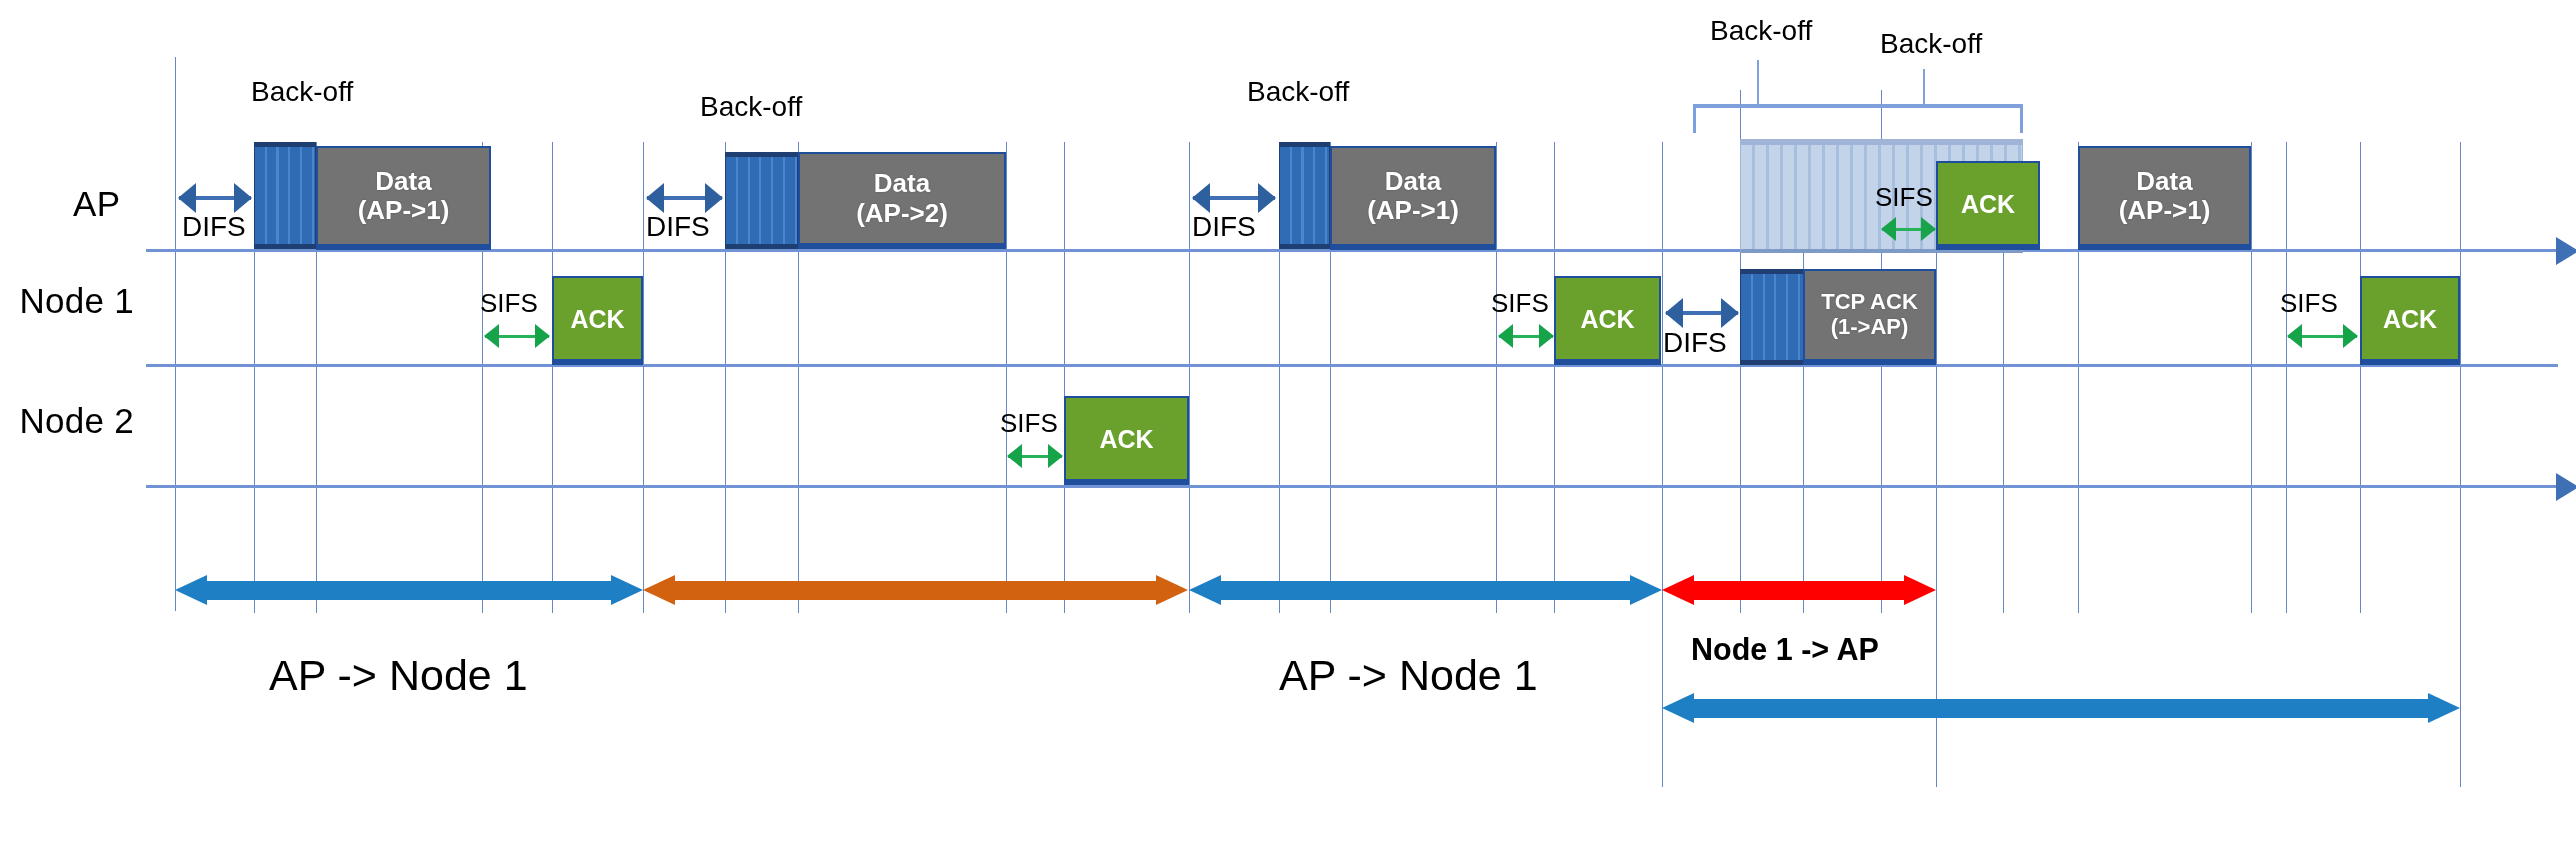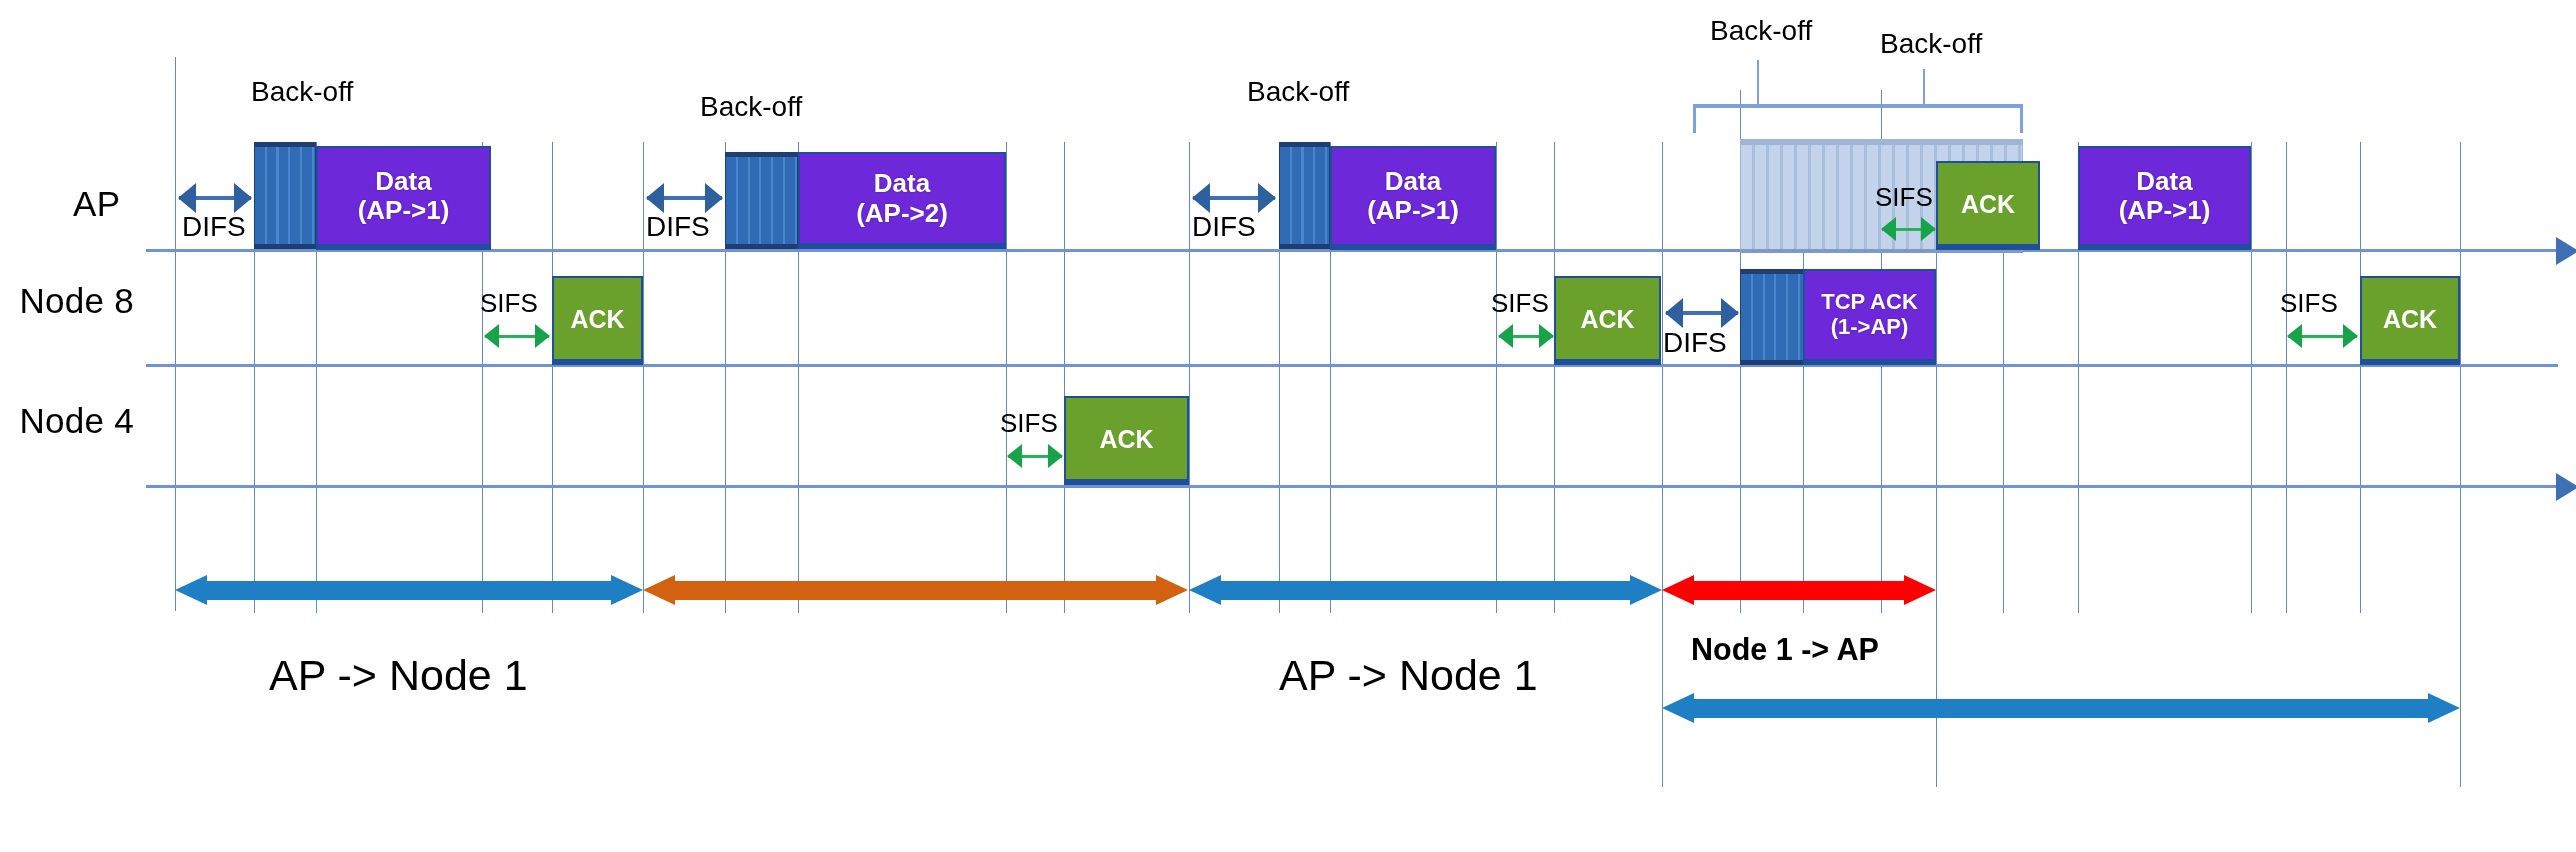--- a/index.html
+++ b/index.html
@@ -9,21 +9,21 @@
   
   .vline{position:absolute;width:1.4px;background:#4a72b8;opacity:.85;}
   .hline{position:absolute;height:2.8px;background:#6f93d4;}
 
   
   .rowlabel{position:absolute;color:#000;font-size:35px;letter-spacing:0.3px;white-space:nowrap;}
 
   
   .blk{position:absolute;box-sizing:border-box;display:flex;align-items:center;justify-content:center;
        text-align:center;line-height:1.12;font-weight:bold;color:#fff;}
-  .blk.data{background:#6d28d9;border:2.8px solid #1f4e9c;border-bottom-width:6.2px;font-size:26px;
+  .blk.data{background:#737373;border:2.8px solid #1f4e9c;border-bottom-width:6.2px;font-size:26px;
             text-shadow:0 0 2.1px rgba(0,0,0,.25);}
   .blk.ack{background:#6aa02c;border:2.8px solid #1f4e9c;border-bottom-width:6.2px;font-size:25px;}
   
   .blk.backoff{
       background:
         repeating-linear-gradient(to right,
           #2f6cb5 0px, #2f6cb5 9.7px,
           #4a86cc 9.7px, #4a86cc 11.8px);
       border-top:5.5px solid #1f3f73;border-bottom:5.5px solid #1f3f73;
       border-left:1.4px solid #1f3f73;border-right:1.4px solid #1f3f73;}
@@ -108,22 +108,22 @@
   <div class="vline" style="left:2360px;top:142px;height:471px;"></div>
   <div class="vline" style="left:2460px;top:142px;height:645px;"></div>
 
   <div class="hline" style="left:146px;top:249px;width:2412px;"></div>
   <div class="hline" style="left:146px;top:364px;width:2412px;"></div>
   <div class="hline" style="left:146px;top:485px;width:2412px;"></div>
   <div class="endhead" style="left:2556px;top:237px;"></div>
   <div class="endhead" style="left:2556px;top:473px;"></div>
 
   <div class="rowlabel" style="left:73px;top:184px;">AP</div>
-  <div class="rowlabel" style="left:19.4px;top:281px;">Node 8</div>
-  <div class="rowlabel" style="left:19.4px;top:401px;">Node 4</div>
+  <div class="rowlabel" style="left:19.4px;top:281px;">Node 1</div>
+  <div class="rowlabel" style="left:19.4px;top:401px;">Node 2</div>
 
   <div class="tag" style="left:251px;top:76px;">Back-off</div>
   <div class="marrow blue" style="left:179px;top:198px;width:72px;">
     <div class="shaft"></div>
       <div class="hd l"></div>
       <div class="hd r"></div>
   </div>
   <div class="tag" style="left:182px;top:211px;">DIFS</div>
   <div class="blk backoff" style="left:254px;top:142px;width:62px;height:107px;"></div>
   <div class="blk data" style="left:316px;top:146px;width:175px;height:104px;">

